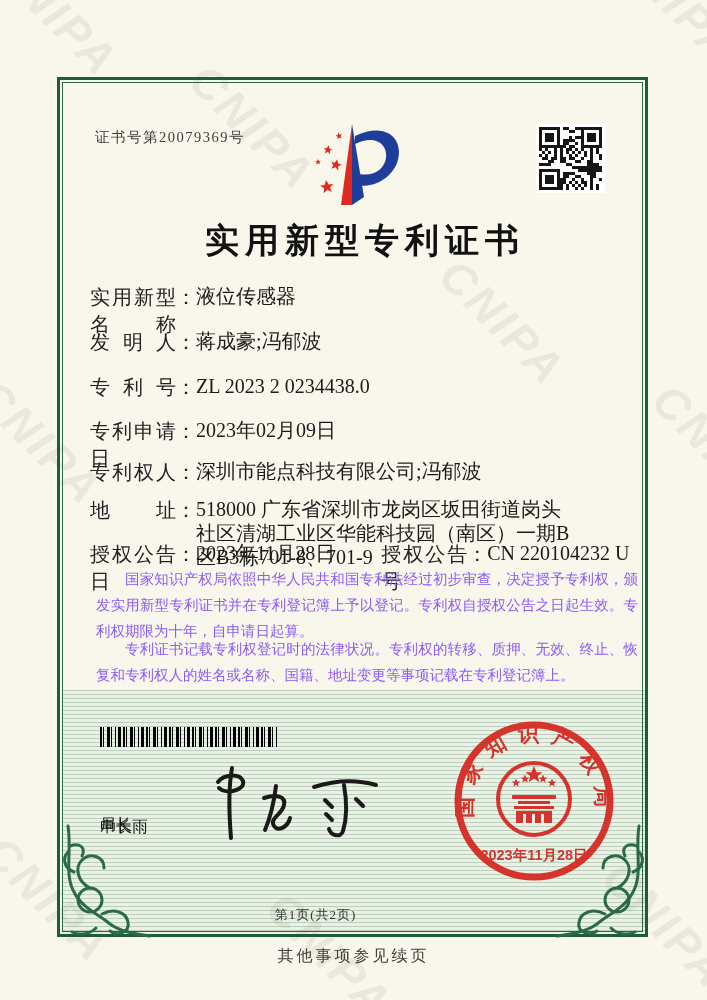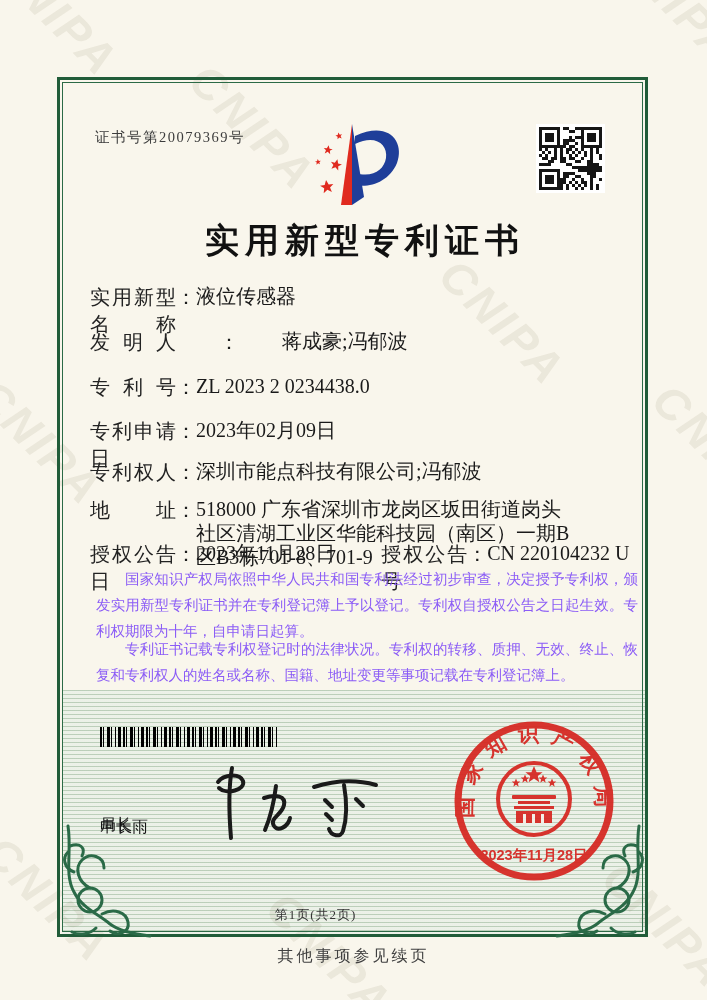--- a/index.html
+++ b/index.html
@@ -75,21 +75,21 @@
   .row { position: absolute; left: 90px; width: 540px; font-size: 20px; z-index: 5; display: flex; }
   .row .lab {
     width: 86px; flex: 0 0 86px;
     text-align: justify; text-align-last: justify; color: #222;
   }
   .row .colon { flex: 0 0 14px; }
   .row .val { flex: 1 1 auto; max-width: 380px; line-height: 24px; color: #1a1a1a; }
   .row.grant .val { max-width: none; flex: 0 0 auto; }
   .row.grant .lab2 { margin-left: 46px; }
 
-  .r1 { top: 284px; } .r2 { top: 329px; gap: 43px; } .r3 { top: 374px; }
+  .r1 { top: 284px; } .r2 { top: 329px; } .r3 { top: 374px; }
   .r4 { top: 418px; } .r5 { top: 459px; } .r6 { top: 497px; }
   .r7 { top: 541px; }
 
   
   .para {
     position: absolute; left: 96px; width: 542px;
     font-size: 14.5px; line-height: 26px; text-align: justify;
     text-indent: 2em; color: #8b5cf6; z-index: 5;
   }
   .p1 { top: 566px; }

